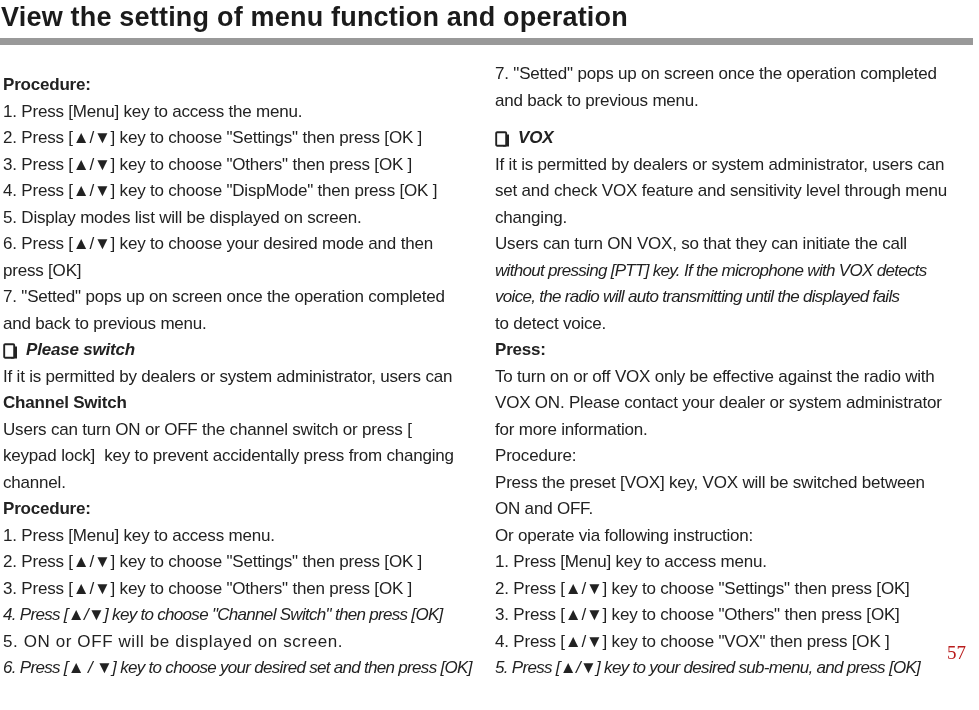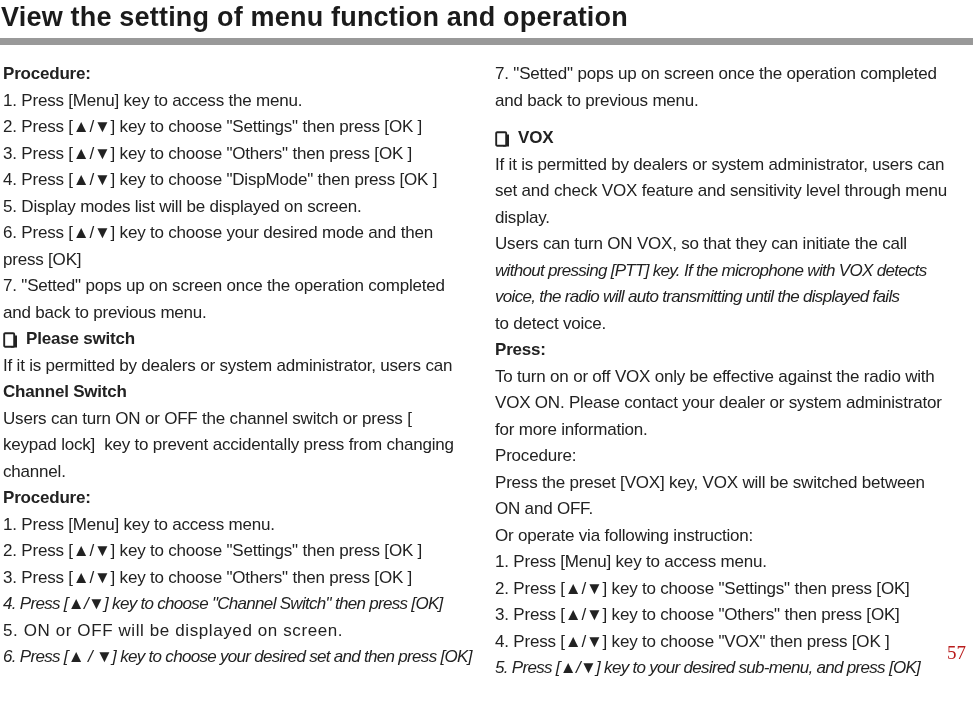--- a/index.html
+++ b/index.html
@@ -12,32 +12,32 @@
     position:relative;
   }
   .page { position:relative; width:979px; height:682px; }
   .title {
     margin:0; padding:2px 0 0 1px;
     font-size:27px; font-weight:bold;
     letter-spacing:0.2px; color:#1b1b1b;
     white-space:pre;
   }
   .rule { width:973px; height:7px; background:#999999; margin-top:5px; }
-  .content { display:flex; margin-top:16px; padding-left:3px; }
+  .content { display:flex; margin-top:16px; padding-left:3px;align-items:flex-end; }
   .col { flex:none; }
   .col.left  { width:450px; margin-right:42px; }
   .col.right { width:462px; }
   .line {
     font-size:17px; line-height:26.5px;
     letter-spacing:-0.2px; white-space:pre; color:#222;
   }
   .heading { font-weight:bold; }
   .condensed { letter-spacing:-0.7px;font-style:italic; }
   .expanded  { letter-spacing:0.6px; }
-  .icon-heading { display:flex; align-items:center; }
+  .icon-heading { display:flex; align-items:center;font-style:italic; }
   .icon-heading .marker { display:inline-flex; margin-right:8px; position:relative; top:1px; }
   .vox-gap { margin-top:11px; }
   .page-number {
     position:absolute; right:13px; bottom:18px;
     font-family:"Liberation Serif", serif;
     font-size:19px; color:#b91c1c;
   }
 </style>
 </head>
 <body>
@@ -90,21 +90,21 @@
         <span class="marker">
           <svg width="15" height="17" viewBox="0 0 15 17" aria-hidden="true">
             <rect x="8" y="3.5" width="6" height="12" fill="#222222"></rect>
             <rect x="1.2" y="1.2" width="10" height="13.5" rx="1" fill="#ffffff" stroke="#222222" stroke-width="1.9"></rect>
           </svg>
         </span>
         <span>VOX</span>
       </div>
       <div class="line">If it is permitted by dealers or system administrator, users can</div>
       <div class="line">set and check VOX feature and sensitivity level through menu</div>
-      <div class="line">display.</div>
+      <div class="line">changing.</div>
       <div class="line">Users can turn ON VOX, so that they can initiate the call</div>
       <div class="line condensed">without pressing [PTT] key. If the microphone with VOX detects</div>
       <div class="line condensed">voice, the radio will auto transmitting until the displayed fails</div>
       <div class="line">to detect voice.</div>
       <div class="line heading">Press:</div>
       <div class="line">To turn on or off VOX only be effective against the radio with</div>
       <div class="line">VOX ON. Please contact your dealer or system administrator</div>
       <div class="line">for more information.</div>
       <div class="line">Procedure:</div>
       <div class="line">Press the preset [VOX] key, VOX will be switched between</div>

